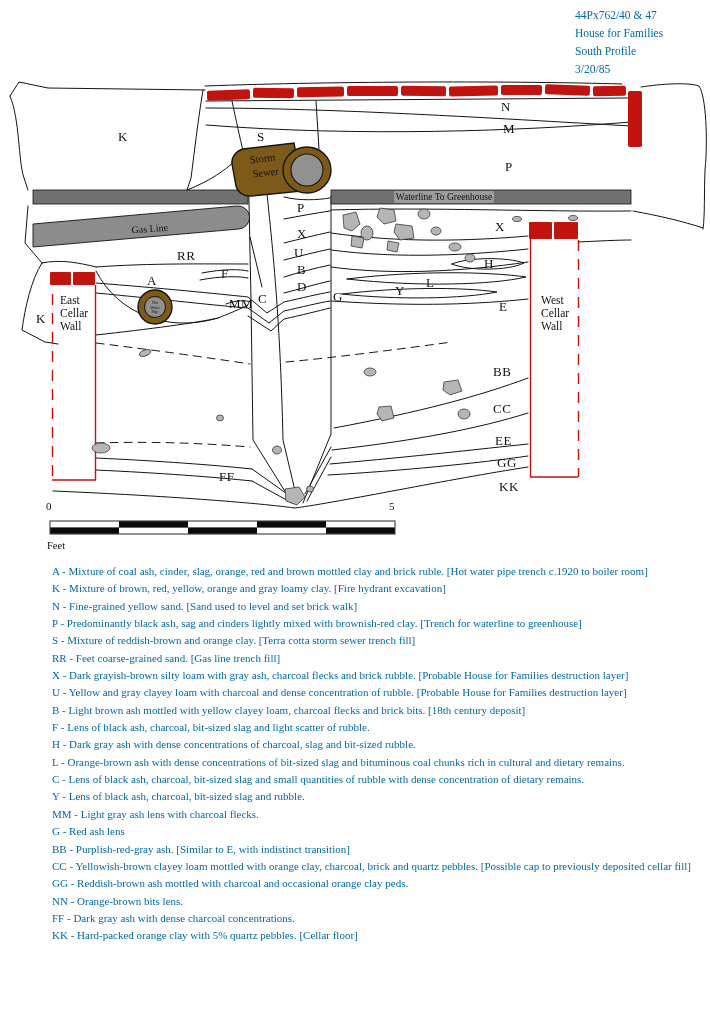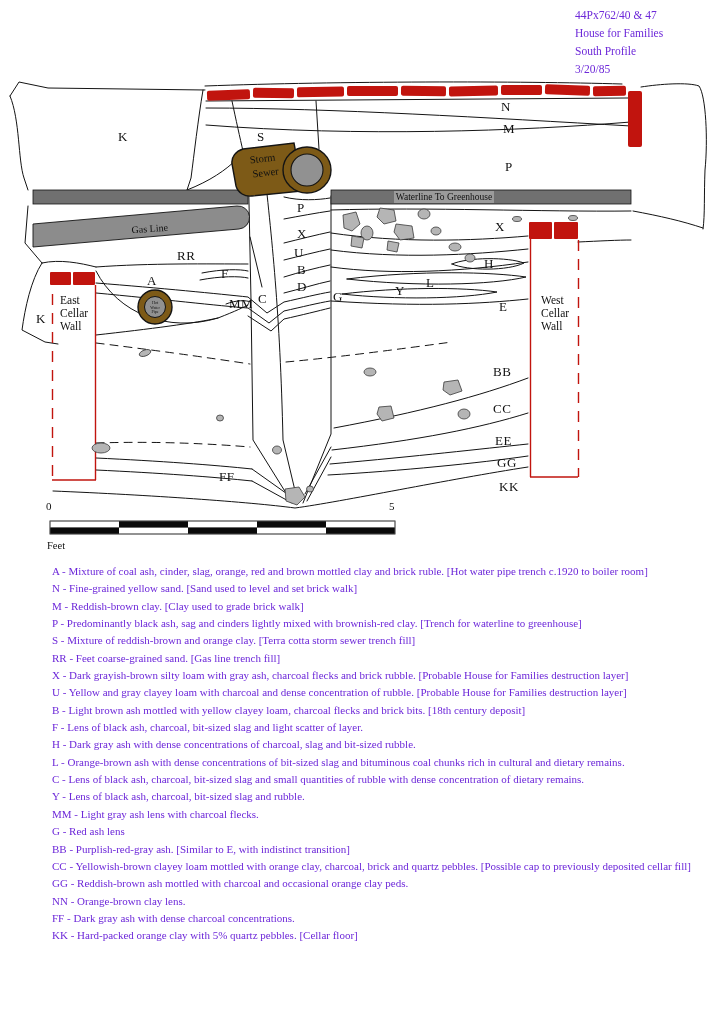--- a/index.html
+++ b/index.html
@@ -1,17 +1,17 @@
 <!DOCTYPE html>
 <html><head>
 <meta charset="utf-8">
 <style>
   html,body{margin:0;padding:0;background:#fff;}
   #page{position:relative;width:710px;height:1012px;background:#ffffff;overflow:hidden;
-        font-family:"Liberation Serif", serif;color:#6d28d9;}
+        font-family:"Liberation Serif", serif;color:#0369a1;}
   #header{position:absolute;left:575px;top:6px;font-size:11.5px;line-height:18px;white-space:nowrap;}
   #profile-svg{position:absolute;left:0;top:0;}
   #legend{position:absolute;left:52px;top:563px;font-size:11px;line-height:17.35px;white-space:nowrap;}
   .lg{height:17.35px;}
   svg text{font-family:"Liberation Serif", serif;fill:#111;}
   .lyr{font-size:13px;letter-spacing:0.5px;}
   .wall{font-size:11.5px;}
   .pipe{font-size:10px;}
   .tiny{font-size:4px;}
   .scale{font-size:11px;}
@@ -237,36 +237,36 @@
         <rect x="326" y="527.5" width="69" height="6.5"></rect>
       </g>
       <rect x="50" y="521" width="345" height="13" fill="none" stroke="#555" stroke-width="0.8"></rect>
       <line x1="50" y1="527.5" x2="395" y2="527.5" stroke="#555" stroke-width="0.6"></line>
       <text x="47" y="549" style="font-size:10.5px">Feet</text>
     </g>
   </svg>
 
   <div id="legend">
     <div class="lg">A - Mixture of coal ash, cinder, slag, orange, red and brown mottled clay and brick ruble. [Hot water pipe trench c.1920 to boiler room]</div>
+    <div class="lg">K - Mixture of brown, red, yellow, orange and gray loamy clay. [Fire hydrant excavation]</div>
     <div class="lg">N - Fine-grained yellow sand. [Sand used to level and set brick walk]</div>
-    <div class="lg">M - Reddish-brown clay. [Clay used to grade brick walk]</div>
     <div class="lg">P - Predominantly black ash, sag and cinders lightly mixed with brownish-red clay. [Trench for waterline to greenhouse]</div>
     <div class="lg">S - Mixture of reddish-brown and orange clay. [Terra cotta storm sewer trench fill]</div>
     <div class="lg">RR - Feet coarse-grained sand. [Gas line trench fill]</div>
     <div class="lg">X - Dark grayish-brown silty loam with gray ash, charcoal flecks and brick rubble. [Probable House for Families destruction layer]</div>
     <div class="lg">U - Yellow and gray clayey loam with charcoal and dense concentration of rubble. [Probable House for Families destruction layer]</div>
     <div class="lg">B - Light brown ash mottled with yellow clayey loam, charcoal flecks and brick bits. [18th century deposit]</div>
-    <div class="lg">F - Lens of black ash, charcoal, bit-sized slag and light scatter of layer.</div>
+    <div class="lg">F - Lens of black ash, charcoal, bit-sized slag and light scatter of rubble.</div>
     <div class="lg">H - Dark gray ash with dense concentrations of charcoal, slag and bit-sized rubble.</div>
     <div class="lg">L - Orange-brown ash with dense concentrations of bit-sized slag and bituminous coal chunks rich in cultural and dietary remains.</div>
     <div class="lg">C - Lens of black ash, charcoal, bit-sized slag and small quantities of rubble with dense concentration of dietary remains.</div>
     <div class="lg">Y - Lens of black ash, charcoal, bit-sized slag and rubble.</div>
     <div class="lg">MM - Light gray ash lens with charcoal flecks.</div>
     <div class="lg">G - Red ash lens</div>
     <div class="lg">BB - Purplish-red-gray ash.  [Similar to E, with indistinct transition]</div>
     <div class="lg">CC - Yellowish-brown clayey loam mottled with orange clay, charcoal, brick and quartz pebbles. [Possible cap to previously deposited cellar fill]</div>
     <div class="lg">GG - Reddish-brown ash mottled with charcoal and occasional orange clay peds.</div>
-    <div class="lg">NN - Orange-brown clay lens.</div>
+    <div class="lg">NN - Orange-brown bits lens.</div>
     <div class="lg">FF - Dark gray ash with dense charcoal concentrations.</div>
     <div class="lg">KK - Hard-packed orange clay with 5% quartz pebbles. [Cellar floor]</div>
   </div>
 
 </div>
 
 </body></html>

